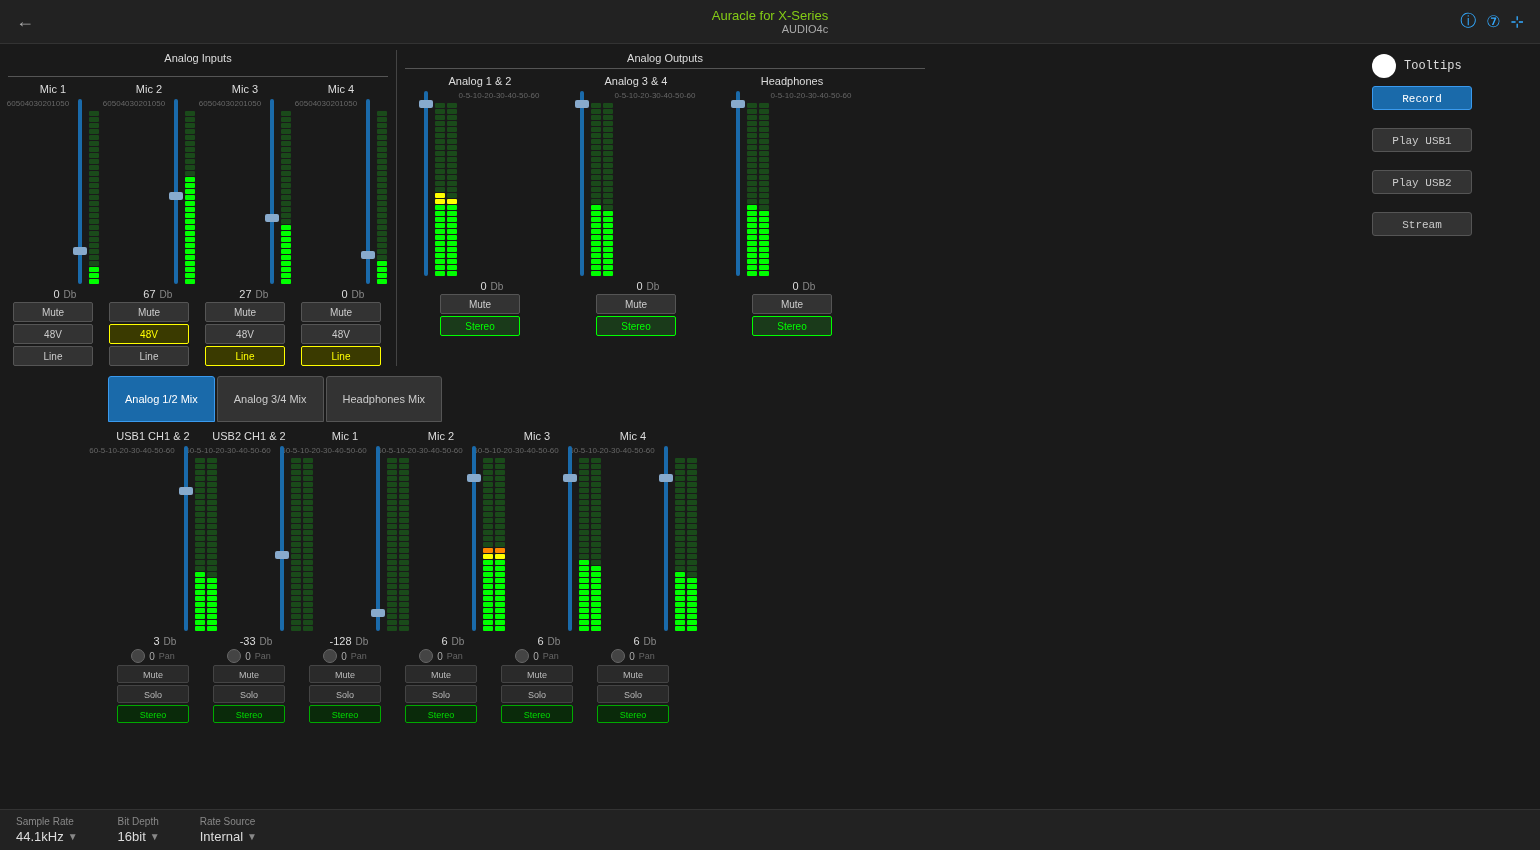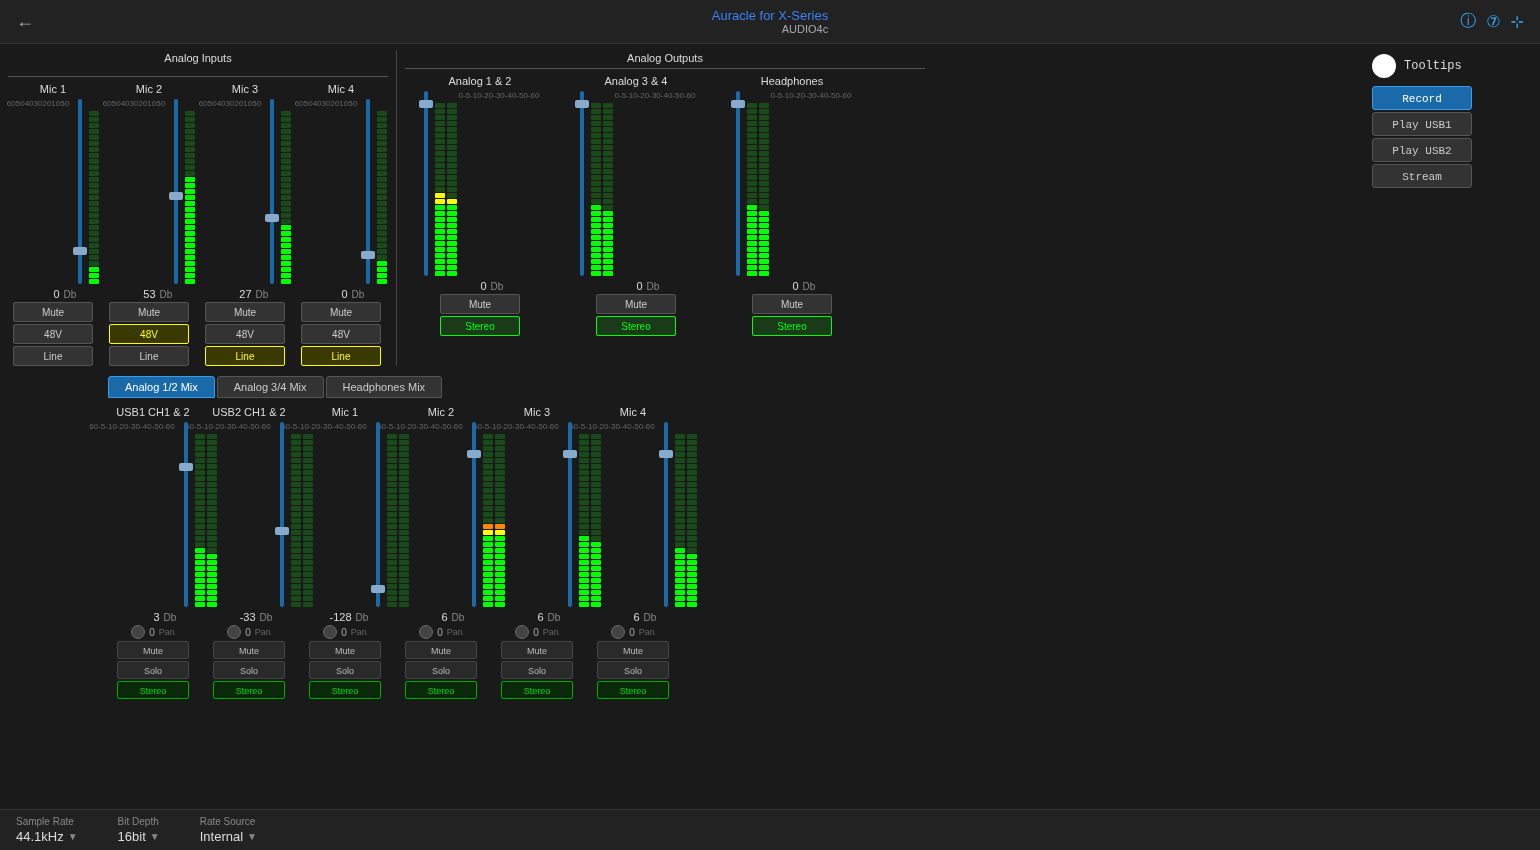--- a/index.html
+++ b/index.html
@@ -26,21 +26,21 @@
     .header-back {
       position: absolute;
       left: 16px;
       font-size: 18px;
       color: #aaa;
       cursor: pointer;
     }
     .header-title {
       text-align: center;
     }
-    .header-title .main-title { font-size: 13px; color: #3b82f6; }
+    .header-title .main-title { font-size: 13px; color: #84cc16; }
     .header-title .sub-title { font-size: 11px; color: #aaa; text-align: right; }
     .header-icons {
       position: absolute;
       right: 16px;
       display: flex;
       gap: 10px;
       align-items: center;
     }
     .header-icon { color: #3af; font-size: 16px; cursor: pointer; }
 
@@ -152,21 +152,21 @@
     }
 
     .tooltips-label {
       color: #ddd;
       font-size: 12px;
     }
 
     .routing-buttons {
       display: flex;
       flex-direction: column;
-      gap: 2px;
+      gap: 18px;
     }
 
     .routing-btn {
       width: 100px;
       height: 24px;
       background: #333;
       border: 1px solid #555;
       color: #ccc;
       font-size: 11px;
       cursor: pointer;
@@ -181,21 +181,21 @@
       color: #fff;
     }
 
     .mix-tabs {
       display: flex;
       gap: 2px;
       margin-bottom: 8px;
     }
 
     .mix-tab {
-      padding: 4px 16px;
+      padding: 16px 16px;
       background: #333;
       border: 1px solid #555;
       color: #ccc;
       font-size: 11px;
       cursor: pointer;
       border-radius: 3px 3px 0 0;
     }
 
     .mix-tab-active {
       background: #1a6aaa;
@@ -460,21 +460,21 @@
                 <div class="meter-segment"></div>
                 <div class="meter-segment"></div>
                 <div class="meter-segment"></div>
                 <div class="meter-segment"></div>
                 <div class="meter-segment"></div>
                 <div class="meter-segment"></div>
                 <div class="meter-segment"></div>
               </div>
             </div>
             <div class="value-display">
-              <span class="value-num">53</span>
+              <span class="value-num">67</span>
               <span class="value-unit">Db</span>
             </div>
             <div class="btn">Mute</div>
             <div class="btn btn-active-yellow">48V</div>
             <div class="btn">Line</div>
           </div>
 
           <div class="channel-strip">
             <div class="channel-label">Mic 3</div>
             <div style="display:flex; align-items:flex-start; gap:2px; height:185px;">

